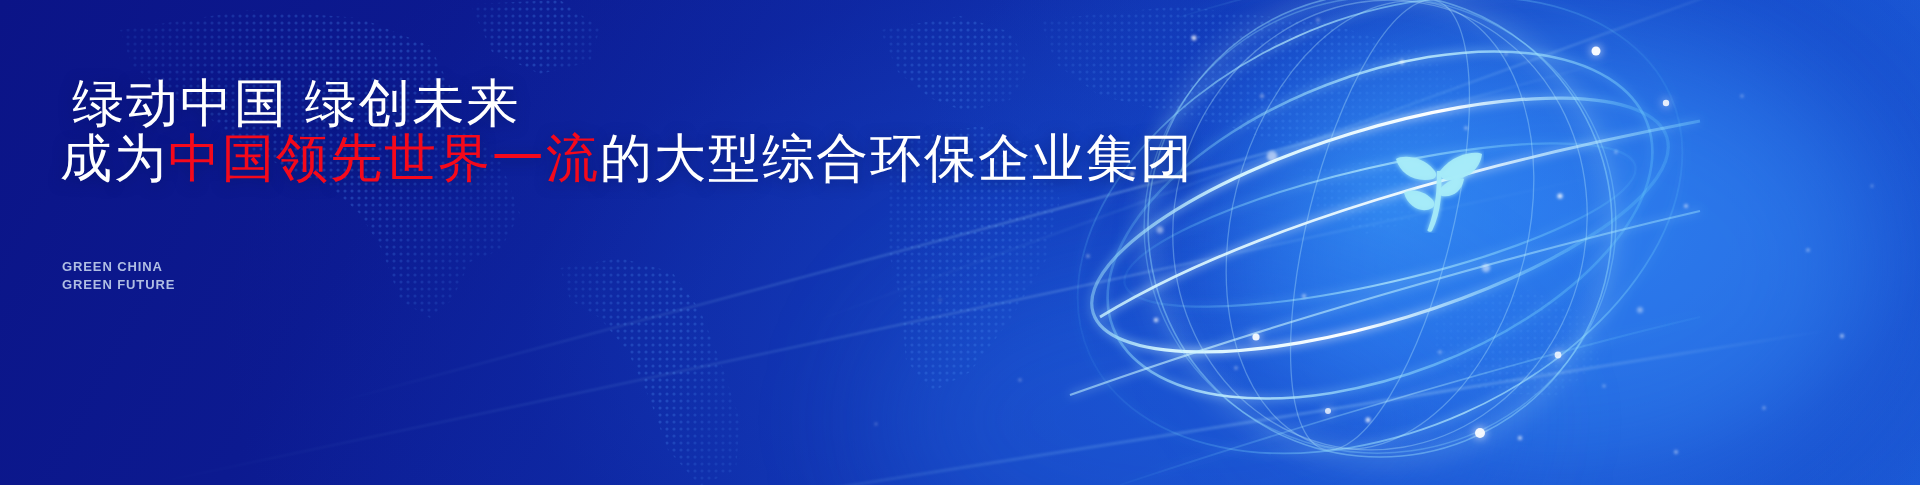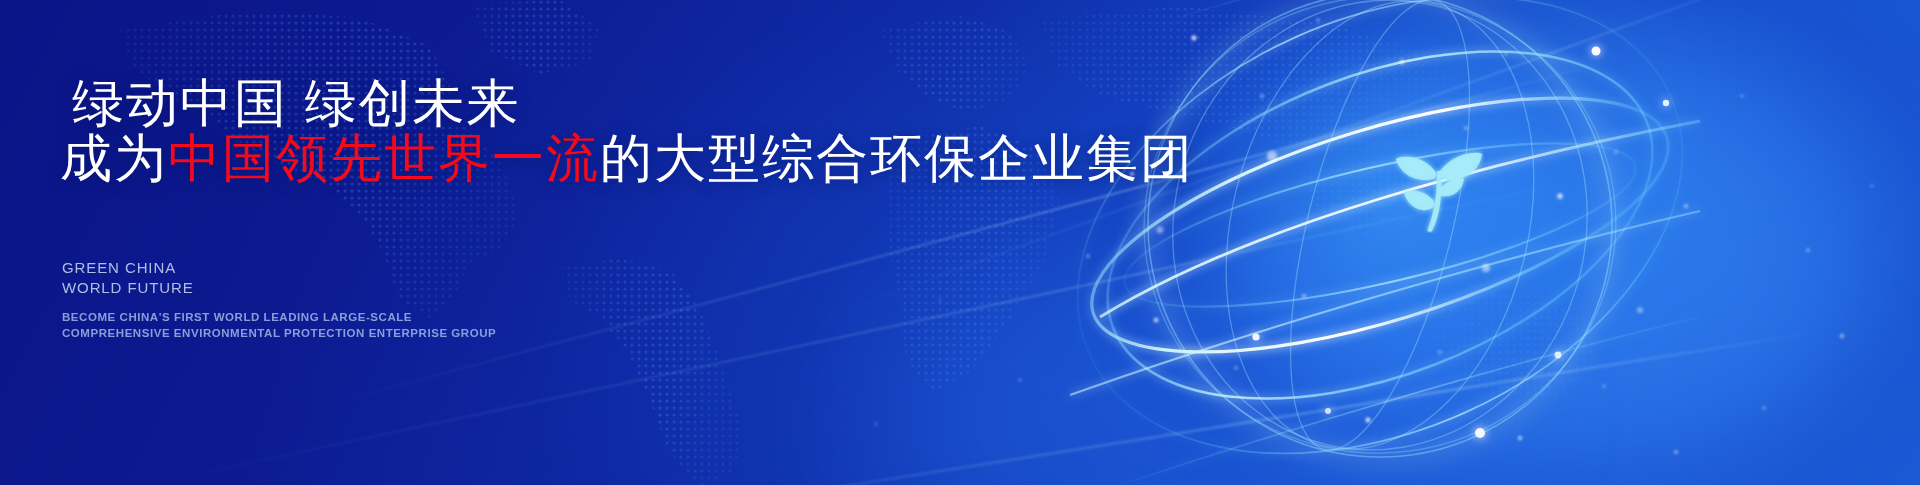--- a/index.html
+++ b/index.html
@@ -57,21 +57,21 @@
   .headline2 {
     position:absolute; left:0; top:131px;
     font-size:52px; line-height:1.05; color:#ffffff;
     letter-spacing:2px; white-space:nowrap;
     text-shadow:0 2px 14px rgba(0,20,90,.55);
   }
   .headline2 .hl { color:#f5091b;text-align:center; }
 
   .tagline-en {
     position:absolute; left:2px; top:258px;
-    font-size:15px; font-weight:normal; letter-spacing:.9px;
+    font-size:13px; font-weight:bold; letter-spacing:.9px;
     line-height:1.35; color:#b9c7e8; opacity:.95;
   }
   .desc-en {
     position:absolute; left:2px; top:310px;
     font-size:11.5px; font-weight:bold; letter-spacing:.55px;
     line-height:1.35; color:#94aae0; opacity:.92;
   }
 
   
   .globe-wrap {
@@ -290,23 +290,19 @@
   <div class="copy">
 
     <div class="headline1">绿动中国 绿创未来</div>
 
     <div class="headline2">
       <span>成为</span><span class="hl">中国领先世界一流</span><span>的大型综合环保企业集团</span>
     </div>
 
     <div class="tagline-en">
       <div>GREEN CHINA</div>
-      <div>WORLD FUTURE</div>
+      <div>GREEN FUTURE</div>
     </div>
 
-    <div class="desc-en">
-      <div>BECOME CHINA'S FIRST WORLD LEADING LARGE-SCALE</div>
-      <div>COMPREHENSIVE ENVIRONMENTAL PROTECTION ENTERPRISE GROUP</div>
-    </div>
 
   </div>
 
 </div>
 
 </body></html>

